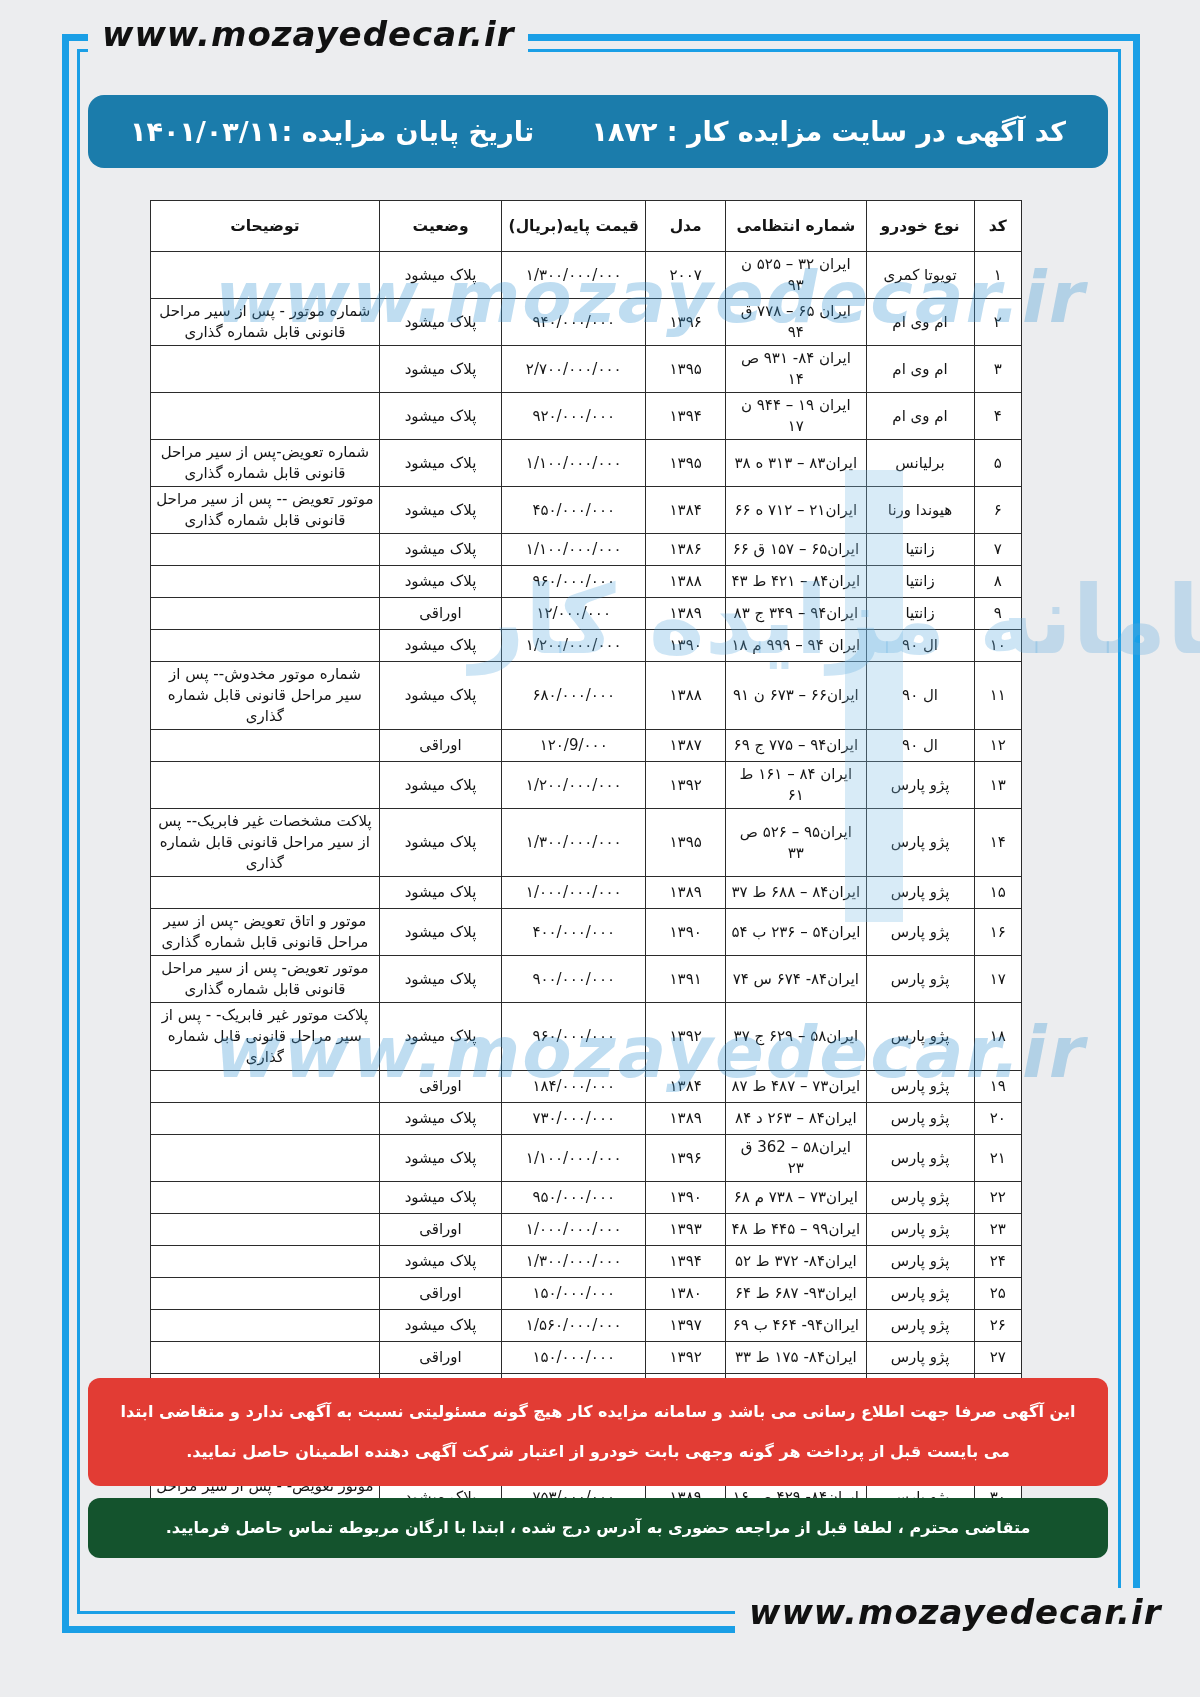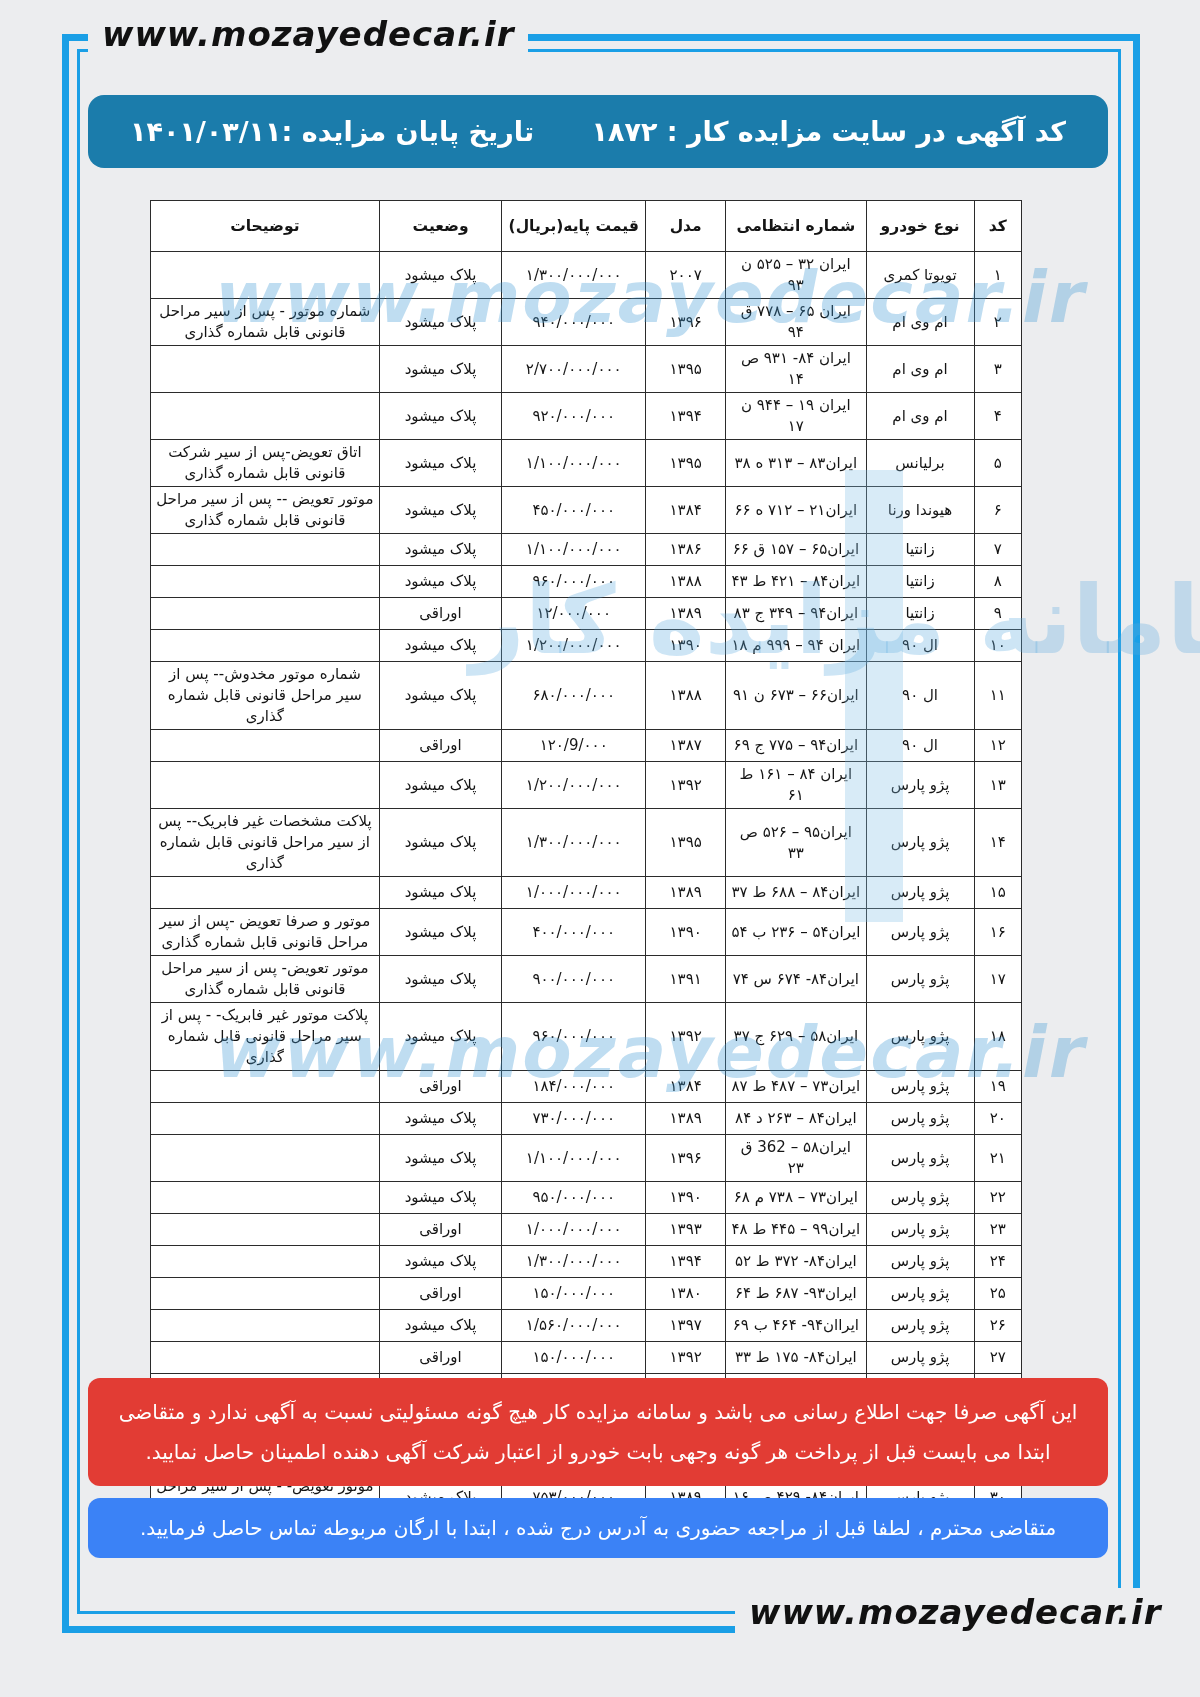--- a/index.html
+++ b/index.html
@@ -72,27 +72,27 @@
   .col-0{width:40px;}
   .col-1{width:106px;}
   .col-2{width:142px;}
   .col-3{width:76px;}
   .col-4{width:140px;}
   .col-5{width:122px;}
   .col-6{width:246px;line-height:25px;margin-top:29px;}
   
   .notice{
     left:88px;width:1020px;border-radius:12px;
-    color:#fff;font-weight:normal;font-size:20px;
+    color:#fff;font-weight:bold;font-size:16px;
     display:flex;align-items:center;justify-content:center;
     text-align:center;box-sizing:border-box;
     padding:10px 26px;direction:rtl;z-index:4;line-height:40px;
   }
   .notice-red{top:1378px;min-height:108px;background:#e23c34;}
-  .notice-blue{top:1498px;min-height:58px;background:#3b82f6;}
+  .notice-blue{top:1498px;min-height:58px;background:#14532d;}
 </style>
 </head>
 <body>
 
 <div class="abs frame-outer"></div>
 <div class="abs frame-inner"></div>
 
 <div class="abs logo logo-top">www.mozayedecar.ir</div>
 
 <div class="abs header-bar" dir="rtl">
@@ -163,21 +163,21 @@
         <td class="col-5">پلاک میشود</td>
         <td class="col-6"></td>
       </tr>
       <tr>
         <td class="col-0">۵</td>
         <td class="col-1">برلیانس</td>
         <td class="col-2">ایران۸۳ – ۳۱۳ ه ۳۸</td>
         <td class="col-3">۱۳۹۵</td>
         <td class="col-4">۱/۱۰۰/۰۰۰/۰۰۰</td>
         <td class="col-5">پلاک میشود</td>
-        <td class="col-6">اتاق تعویض-پس از سیر شرکت قانونی قابل شماره گذاری</td>
+        <td class="col-6">شماره تعویض-پس از سیر مراحل قانونی قابل شماره گذاری</td>
       </tr>
       <tr>
         <td class="col-0">۶</td>
         <td class="col-1">هیوندا ورنا</td>
         <td class="col-2">ایران۲۱ – ۷۱۲ ه ۶۶</td>
         <td class="col-3">۱۳۸۴</td>
         <td class="col-4">۴۵۰/۰۰۰/۰۰۰</td>
         <td class="col-5">پلاک میشود</td>
         <td class="col-6">موتور تعویض -- پس از سیر مراحل قانونی قابل شماره گذاری</td>
       </tr>
@@ -262,21 +262,21 @@
         <td class="col-5">پلاک میشود</td>
         <td class="col-6"></td>
       </tr>
       <tr>
         <td class="col-0">۱۶</td>
         <td class="col-1">پژو پارس</td>
         <td class="col-2">ایران۵۴ – ۲۳۶ ب ۵۴</td>
         <td class="col-3">۱۳۹۰</td>
         <td class="col-4">۴۰۰/۰۰۰/۰۰۰</td>
         <td class="col-5">پلاک میشود</td>
-        <td class="col-6">موتور و صرفا تعویض -پس از سیر مراحل قانونی قابل شماره گذاری</td>
+        <td class="col-6">موتور و اتاق تعویض -پس از سیر مراحل قانونی قابل شماره گذاری</td>
       </tr>
       <tr>
         <td class="col-0">۱۷</td>
         <td class="col-1">پژو پارس</td>
         <td class="col-2">ایران۸۴- ۶۷۴ س ۷۴</td>
         <td class="col-3">۱۳۹۱</td>
         <td class="col-4">۹۰۰/۰۰۰/۰۰۰</td>
         <td class="col-5">پلاک میشود</td>
         <td class="col-6">موتور تعویض- پس از سیر مراحل قانونی قابل شماره گذاری</td>
       </tr>

